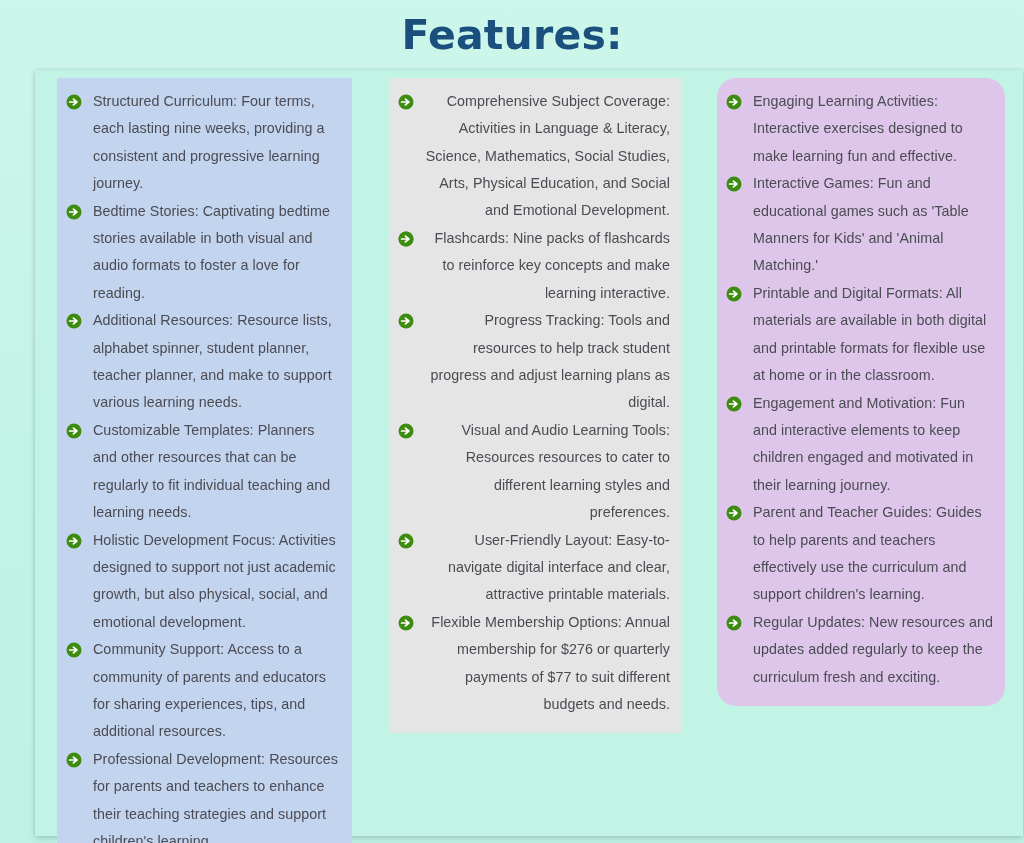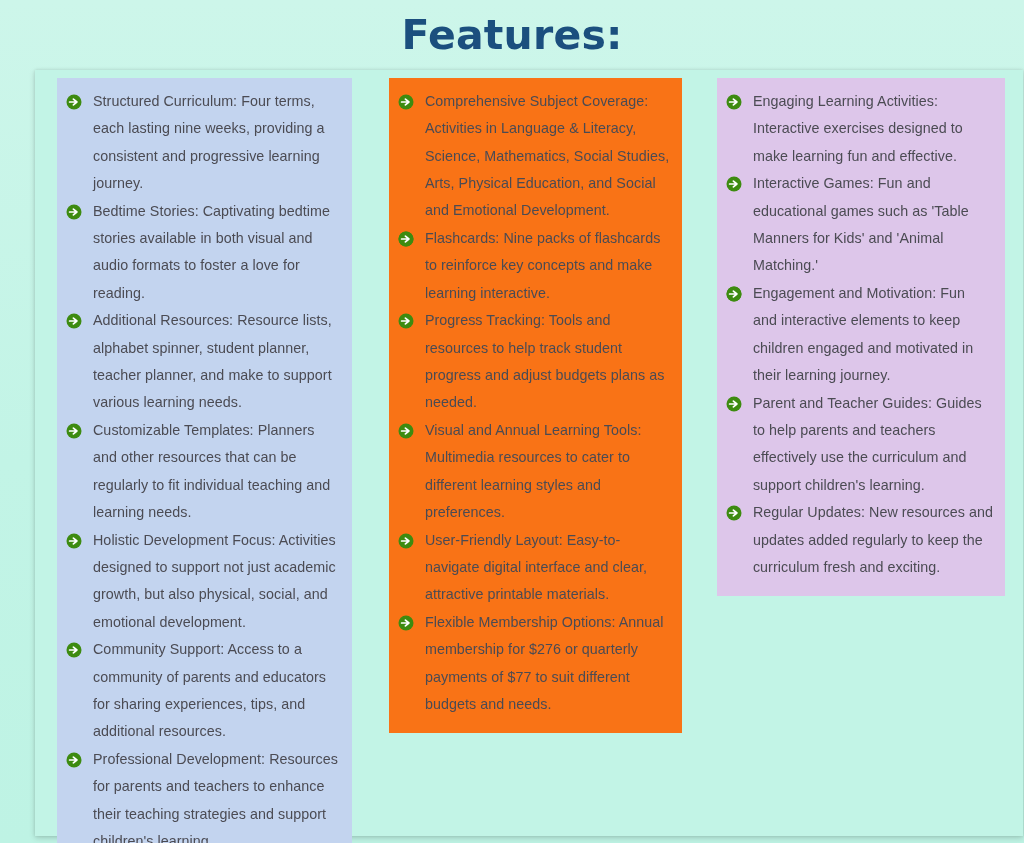--- a/index.html
+++ b/index.html
@@ -158,21 +158,21 @@
                 </svg>
               </span><span>Community Support: Access to a community of parents and educators for sharing experiences, tips, and additional resources.</span></li>
             <li class="feature-item"><span class="bullet-icon">
                 <svg width="16" height="16" viewBox="0 0 16 16" xmlns="http://www.w3.org/2000/svg">
                   <circle cx="8" cy="8" r="7.5" fill="#3d8b10"></circle>
                   <path d="M3.6 8h6.1M7.4 5.1L10.9 8l-3.5 2.9" fill="none" stroke="#ffffff" stroke-width="1.7" stroke-linecap="round" stroke-linejoin="round"></path>
                 </svg>
               </span><span>Professional Development: Resources for parents and teachers to enhance their teaching strategies and support children's learning.</span></li>
           </ul>
         </div>
-        <div class="feature-column col-1" style="background: #f97316;">
+        <div class="feature-column col-1" style="background: #e5e5e5; text-align: right;">
           <ul class="feature-list">
             <li class="feature-item"><span class="bullet-icon">
                 <svg width="16" height="16" viewBox="0 0 16 16" xmlns="http://www.w3.org/2000/svg">
                   <circle cx="8" cy="8" r="7.5" fill="#3d8b10"></circle>
                   <path d="M3.6 8h6.1M7.4 5.1L10.9 8l-3.5 2.9" fill="none" stroke="#ffffff" stroke-width="1.7" stroke-linecap="round" stroke-linejoin="round"></path>
                 </svg>
               </span><span>Comprehensive Subject Coverage: Activities in Language &amp; Literacy, Science, Mathematics, Social Studies, Arts, Physical Education, and Social and Emotional Development.</span></li>
             <li class="feature-item"><span class="bullet-icon">
                 <svg width="16" height="16" viewBox="0 0 16 16" xmlns="http://www.w3.org/2000/svg">
                   <circle cx="8" cy="8" r="7.5" fill="#3d8b10"></circle>
@@ -183,61 +183,61 @@
                 <svg width="16" height="16" viewBox="0 0 16 16" xmlns="http://www.w3.org/2000/svg">
                   <circle cx="8" cy="8" r="7.5" fill="#3d8b10"></circle>
                   <path d="M3.6 8h6.1M7.4 5.1L10.9 8l-3.5 2.9" fill="none" stroke="#ffffff" stroke-width="1.7" stroke-linecap="round" stroke-linejoin="round"></path>
                 </svg>
               </span><span>Flashcards: Nine packs of flashcards to reinforce key concepts and make learning interactive.</span></li>
             <li class="feature-item"><span class="bullet-icon">
                 <svg width="16" height="16" viewBox="0 0 16 16" xmlns="http://www.w3.org/2000/svg">
                   <circle cx="8" cy="8" r="7.5" fill="#3d8b10"></circle>
                   <path d="M3.6 8h6.1M7.4 5.1L10.9 8l-3.5 2.9" fill="none" stroke="#ffffff" stroke-width="1.7" stroke-linecap="round" stroke-linejoin="round"></path>
                 </svg>
-              </span><span>Progress Tracking: Tools and resources to help track student progress and adjust budgets plans as needed.</span></li>
-            <li class="feature-item"><span class="bullet-icon">
-                <svg width="16" height="16" viewBox="0 0 16 16" xmlns="http://www.w3.org/2000/svg">
-                  <circle cx="8" cy="8" r="7.5" fill="#3d8b10"></circle>
-                  <path d="M3.6 8h6.1M7.4 5.1L10.9 8l-3.5 2.9" fill="none" stroke="#ffffff" stroke-width="1.7" stroke-linecap="round" stroke-linejoin="round"></path>
-                </svg>
-              </span><span>Visual and Annual Learning Tools: Multimedia resources to cater to different learning styles and preferences.</span></li>
+              </span><span>Progress Tracking: Tools and resources to help track student progress and adjust learning plans as digital.</span></li>
+            <li class="feature-item"><span class="bullet-icon">
+                <svg width="16" height="16" viewBox="0 0 16 16" xmlns="http://www.w3.org/2000/svg">
+                  <circle cx="8" cy="8" r="7.5" fill="#3d8b10"></circle>
+                  <path d="M3.6 8h6.1M7.4 5.1L10.9 8l-3.5 2.9" fill="none" stroke="#ffffff" stroke-width="1.7" stroke-linecap="round" stroke-linejoin="round"></path>
+                </svg>
+              </span><span>Visual and Audio Learning Tools: Resources resources to cater to different learning styles and preferences.</span></li>
             <li class="feature-item"><span class="bullet-icon">
                 <svg width="16" height="16" viewBox="0 0 16 16" xmlns="http://www.w3.org/2000/svg">
                   <circle cx="8" cy="8" r="7.5" fill="#3d8b10"></circle>
                   <path d="M3.6 8h6.1M7.4 5.1L10.9 8l-3.5 2.9" fill="none" stroke="#ffffff" stroke-width="1.7" stroke-linecap="round" stroke-linejoin="round"></path>
                 </svg>
               </span><span>User-Friendly Layout: Easy-to-navigate digital interface and clear, attractive printable materials.</span></li>
             <li class="feature-item"><span class="bullet-icon">
                 <svg width="16" height="16" viewBox="0 0 16 16" xmlns="http://www.w3.org/2000/svg">
                   <circle cx="8" cy="8" r="7.5" fill="#3d8b10"></circle>
                   <path d="M3.6 8h6.1M7.4 5.1L10.9 8l-3.5 2.9" fill="none" stroke="#ffffff" stroke-width="1.7" stroke-linecap="round" stroke-linejoin="round"></path>
                 </svg>
               </span><span>Flexible Membership Options: Annual membership for $276 or quarterly payments of $77 to suit different budgets and needs.</span></li>
           </ul>
         </div>
-        <div class="feature-column col-2" style="background: rgb(221, 198, 234);">
+        <div class="feature-column col-2" style="background: rgb(221, 198, 234); border-radius: 19px;">
           <ul class="feature-list">
             <li class="feature-item"><span class="bullet-icon">
                 <svg width="16" height="16" viewBox="0 0 16 16" xmlns="http://www.w3.org/2000/svg">
                   <circle cx="8" cy="8" r="7.5" fill="#3d8b10"></circle>
                   <path d="M3.6 8h6.1M7.4 5.1L10.9 8l-3.5 2.9" fill="none" stroke="#ffffff" stroke-width="1.7" stroke-linecap="round" stroke-linejoin="round"></path>
                 </svg>
               </span><span>Engaging Learning Activities: Interactive exercises designed to make learning fun and effective.</span></li>
             <li class="feature-item"><span class="bullet-icon">
                 <svg width="16" height="16" viewBox="0 0 16 16" xmlns="http://www.w3.org/2000/svg">
                   <circle cx="8" cy="8" r="7.5" fill="#3d8b10"></circle>
                   <path d="M3.6 8h6.1M7.4 5.1L10.9 8l-3.5 2.9" fill="none" stroke="#ffffff" stroke-width="1.7" stroke-linecap="round" stroke-linejoin="round"></path>
                 </svg>
               </span><span>Interactive Games: Fun and educational games such as 'Table Manners for Kids' and 'Animal Matching.'</span></li>
             <li class="feature-item"><span class="bullet-icon">
                 <svg width="16" height="16" viewBox="0 0 16 16" xmlns="http://www.w3.org/2000/svg">
                   <circle cx="8" cy="8" r="7.5" fill="#3d8b10"></circle>
                   <path d="M3.6 8h6.1M7.4 5.1L10.9 8l-3.5 2.9" fill="none" stroke="#ffffff" stroke-width="1.7" stroke-linecap="round" stroke-linejoin="round"></path>
                 </svg>
-              </span></li>
+              </span><span>Printable and Digital Formats: All materials are available in both digital and printable formats for flexible use at home or in the classroom.</span></li>
             <li class="feature-item"><span class="bullet-icon">
                 <svg width="16" height="16" viewBox="0 0 16 16" xmlns="http://www.w3.org/2000/svg">
                   <circle cx="8" cy="8" r="7.5" fill="#3d8b10"></circle>
                   <path d="M3.6 8h6.1M7.4 5.1L10.9 8l-3.5 2.9" fill="none" stroke="#ffffff" stroke-width="1.7" stroke-linecap="round" stroke-linejoin="round"></path>
                 </svg>
               </span><span>Engagement and Motivation: Fun and interactive elements to keep children engaged and motivated in their learning journey.</span></li>
             <li class="feature-item"><span class="bullet-icon">
                 <svg width="16" height="16" viewBox="0 0 16 16" xmlns="http://www.w3.org/2000/svg">
                   <circle cx="8" cy="8" r="7.5" fill="#3d8b10"></circle>
                   <path d="M3.6 8h6.1M7.4 5.1L10.9 8l-3.5 2.9" fill="none" stroke="#ffffff" stroke-width="1.7" stroke-linecap="round" stroke-linejoin="round"></path>

